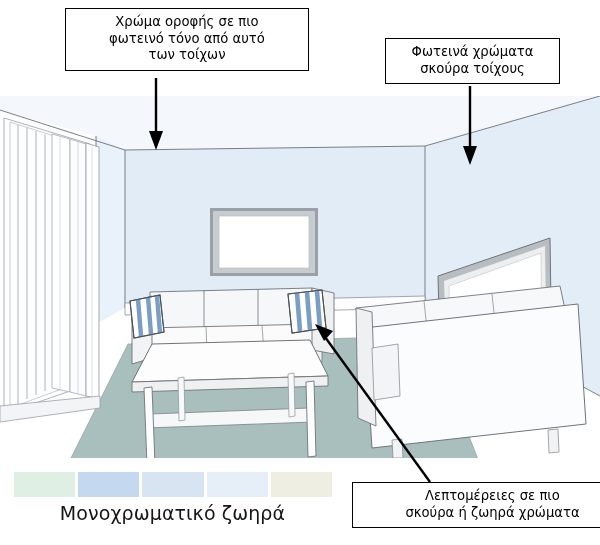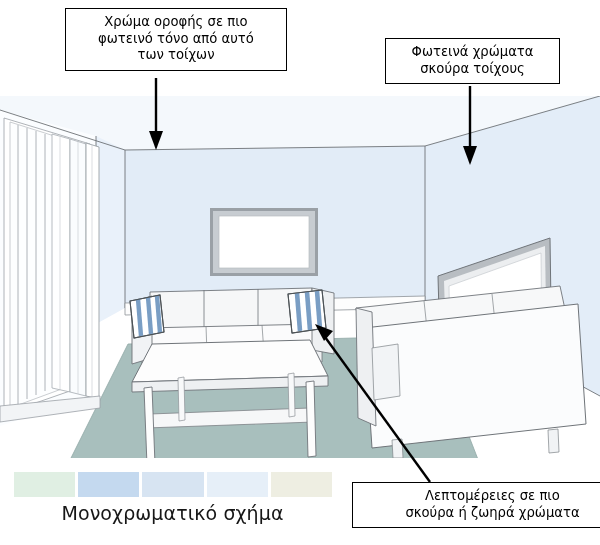--- a/index.html
+++ b/index.html
@@ -26,21 +26,21 @@
     border: 1.4px solid #000000;
     background: #ffffff;
     color: #000000;
     text-align: center;
     font-size: 13.2px;
     line-height: 1.26;
     padding: 5px 7px 6px 7px;
     white-space: pre-line;
     z-index: 40;
   }
-  #callout-ceiling { left: 65px;  top: 8px;   width: 222px; }
+  #callout-ceiling { left: 65px;  top: 8px;   width: 244px; }
   #callout-walls   { left: 385px; top: 38px;  width: 175px; }
   #callout-details { left: 352px; top: 482px; width: 281px; }
 
   
   .leader-svg {
     position: absolute;
     left: 0; top: 0;
     width: 600px; height: 545px;
     z-index: 35;
     pointer-events: none;
@@ -260,15 +260,15 @@
 σκούρα ή ζωηρά χρώματα</div>
 
   <div id="palette">
     <div class="swatch" style="background: rgb(224, 239, 227);"></div>
     <div class="swatch" style="background: rgb(196, 217, 239);"></div>
     <div class="swatch" style="background: rgb(215, 228, 242);"></div>
     <div class="swatch" style="background: rgb(230, 239, 248);"></div>
     <div class="swatch" style="background: rgb(238, 238, 226);"></div>
   </div>
 
-  <div id="palette-caption">Μονοχρωματικό σχήμα</div>
+  <div id="palette-caption">Μονοχρωματικό ζωηρά</div>
 
 </div>
 
 </body></html>

